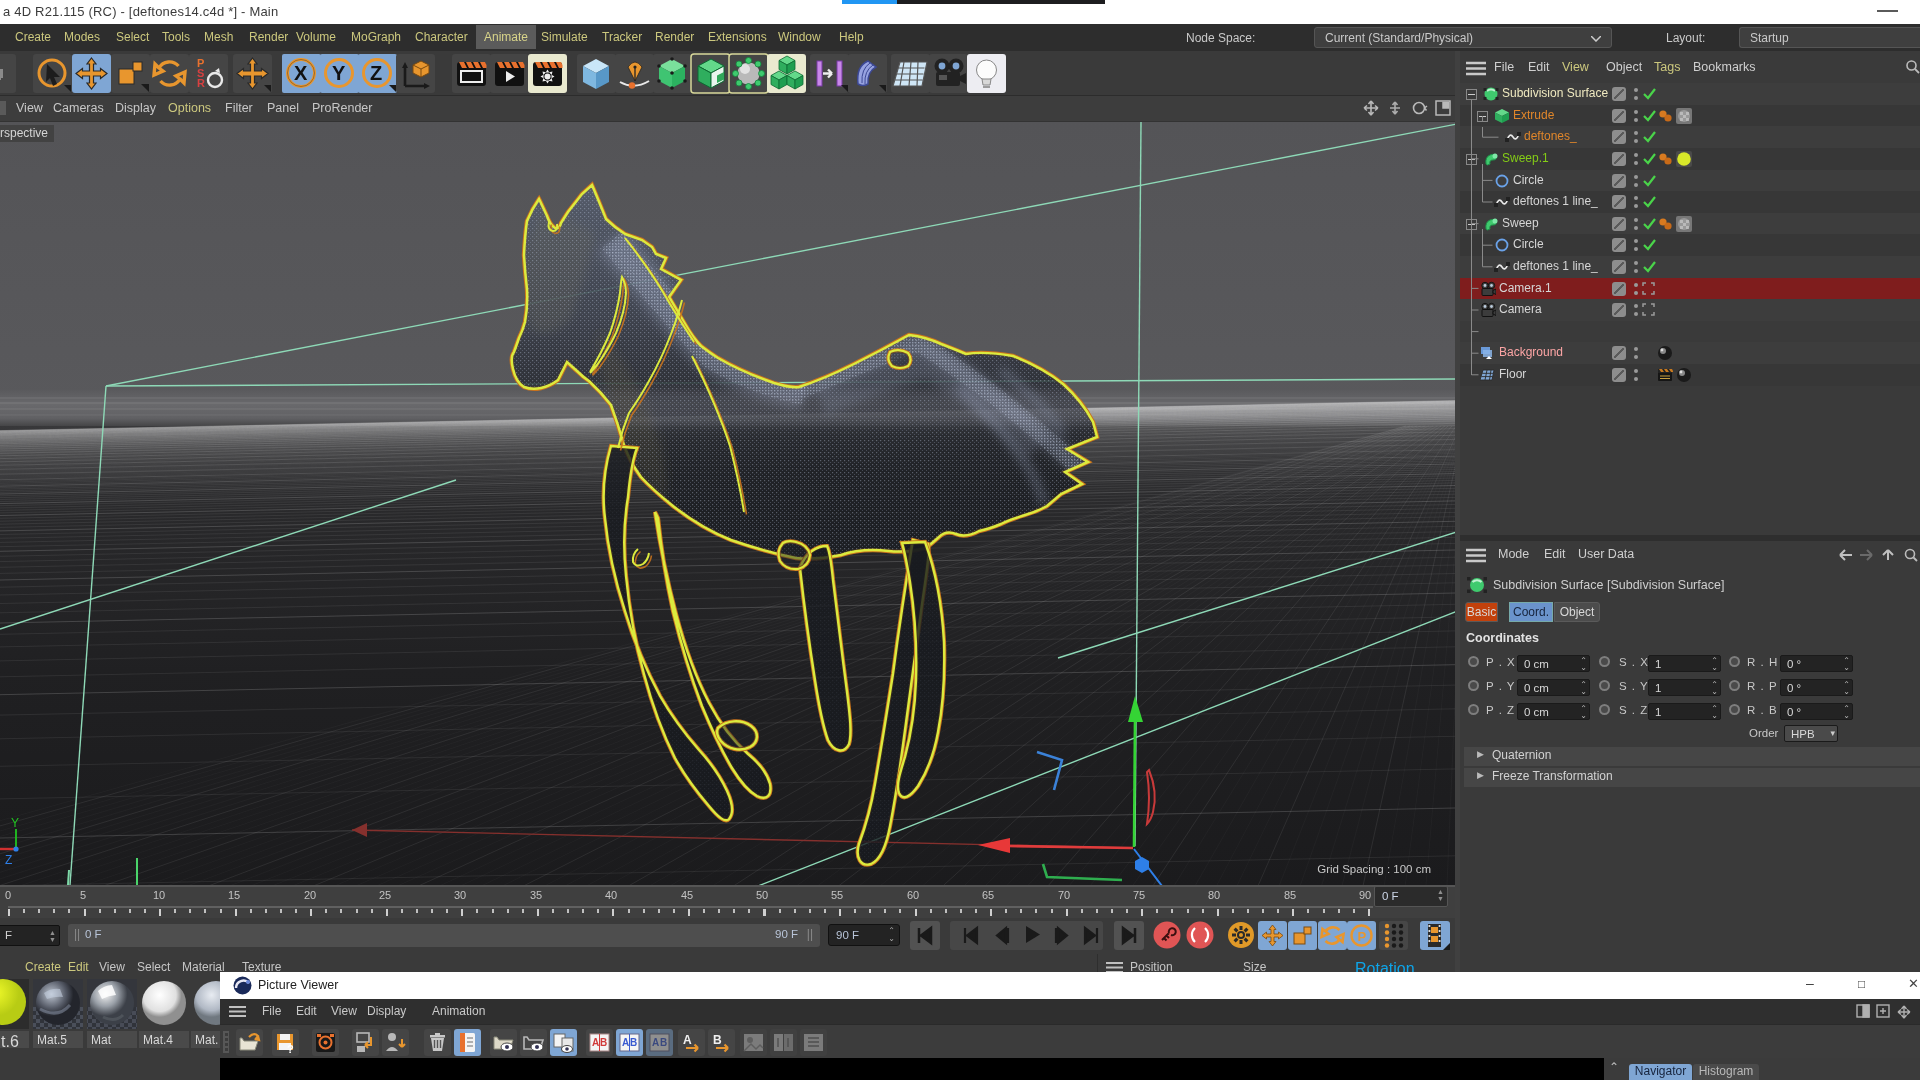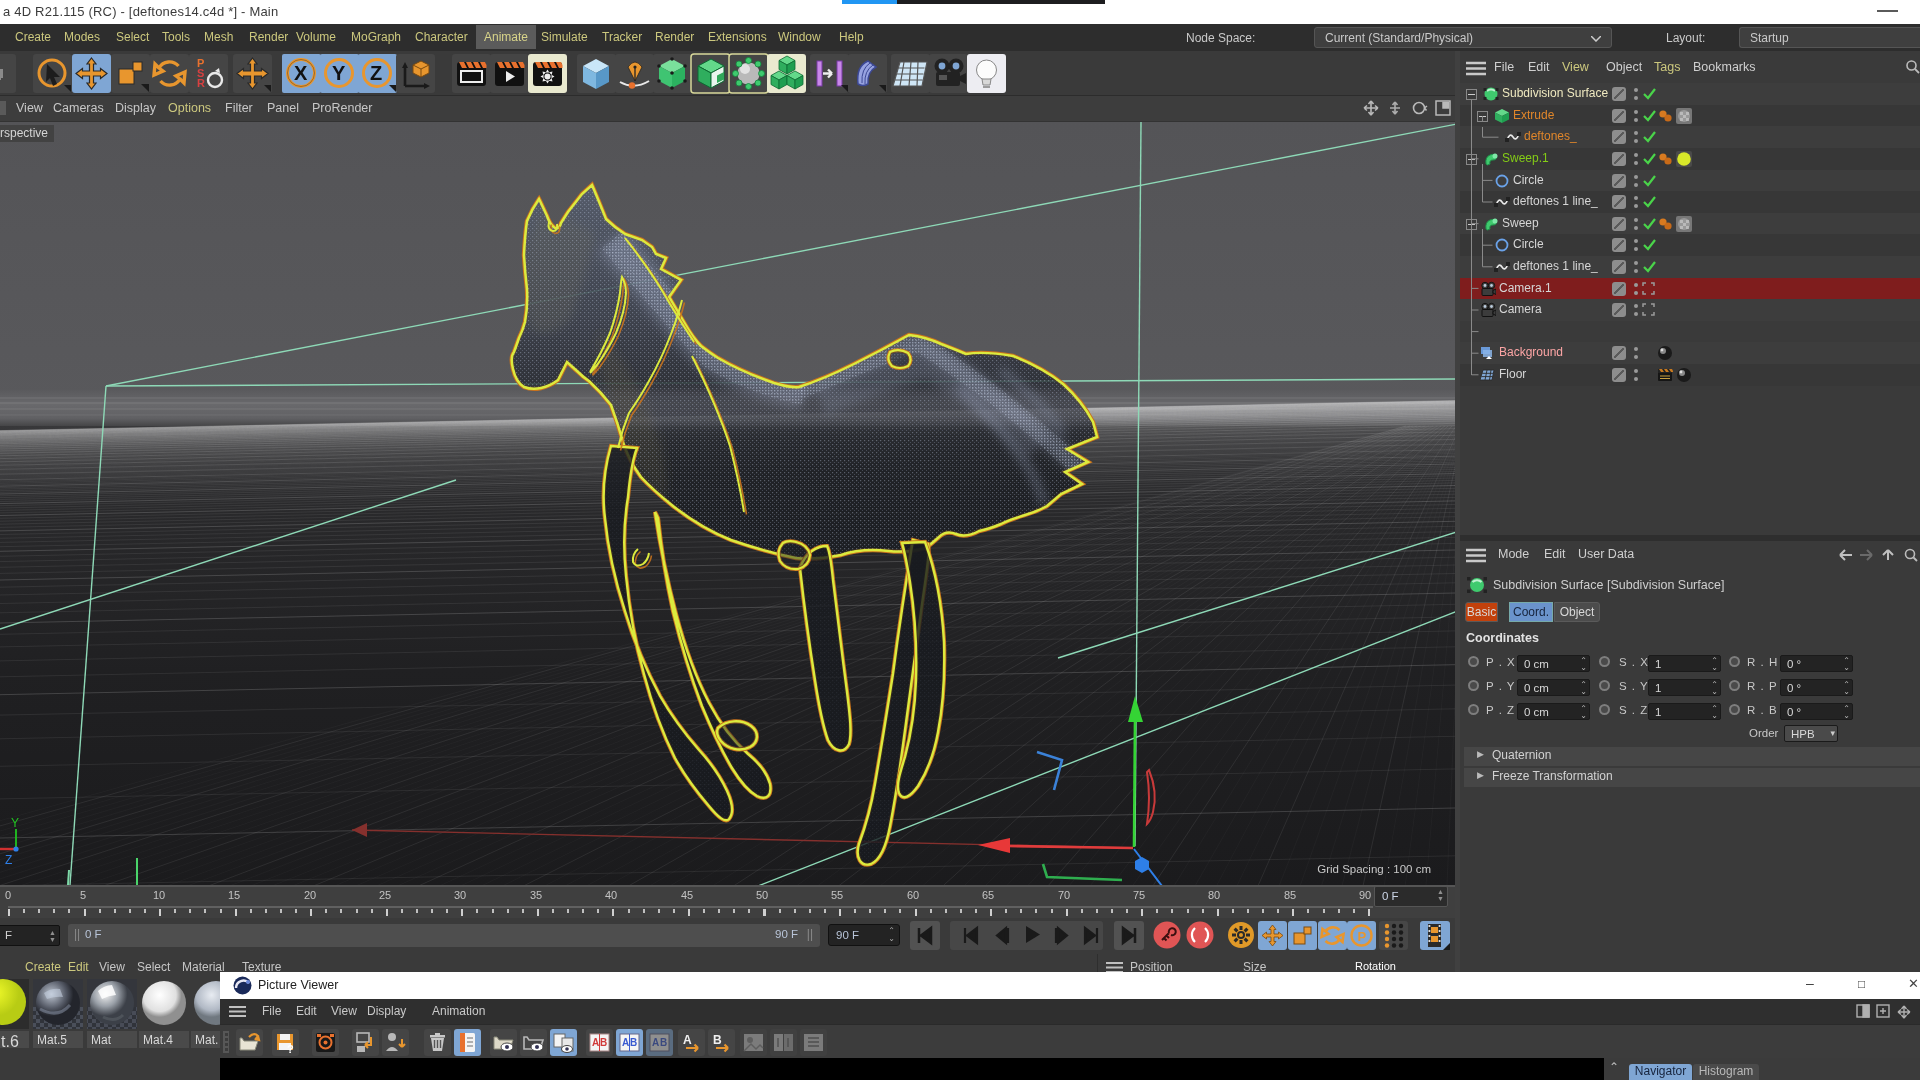--- a/index.html
+++ b/index.html
@@ -1277,21 +1277,21 @@
 <span class="txt" style="left:37px;top:79px;color:#d8d8d8;font-size:12px">Mat.5</span>
 <span class="txt" style="left:91px;top:79px;color:#d8d8d8;font-size:12px">Mat</span>
 <span class="txt" style="left:143px;top:79px;color:#d8d8d8;font-size:12px">Mat.4</span>
 <span class="txt" style="left:195px;top:79px;color:#d8d8d8;font-size:12px">Mat.</span>
 <div style="position:absolute;left:1097px;top:0;width:1px;height:126px;background:#2e2e2e"></div>
 <svg width="20" height="14" style="position:absolute;left:1106px;top:7px">
       <path d="M0 2 h17 M0 6.5 h17 M0 11 h17" stroke="#c0c0c0" stroke-width="2"></path>
     </svg>
 <span class="txt" style="left:1130px;top:6px;color:#c6c6c6;font-size:12px">Position</span>
 <span class="txt" style="left:1243px;top:6px;color:#c6c6c6;font-size:12px">Size</span>
-<span class="txt" style="left:1355px;top:6px;color:#ffffff;font-size:11px">Rotation</span>
+<span class="txt" style="left:1355px;top:6px;color:#0ea5e9;font-size:16px">Rotation</span>
 </div>
 <div id="pviewer">
 <style>
 #pviewer .pvi{position:absolute;top:57px;width:27px;height:27px;background:#454545;border-radius:3px}
 #pviewer .pvi.bl{background:#7fa6d4}
 #pviewer .pvi.dim{opacity:0.45}
 </style>
 <div style="position:absolute;left:0;top:0;width:1700px;height:27px;background:#fff">
 <svg width="19" height="19" style="position:absolute;left:13px;top:4px">
         <circle cx="9.5" cy="9.5" r="9" fill="#1a2a5a"></circle>

